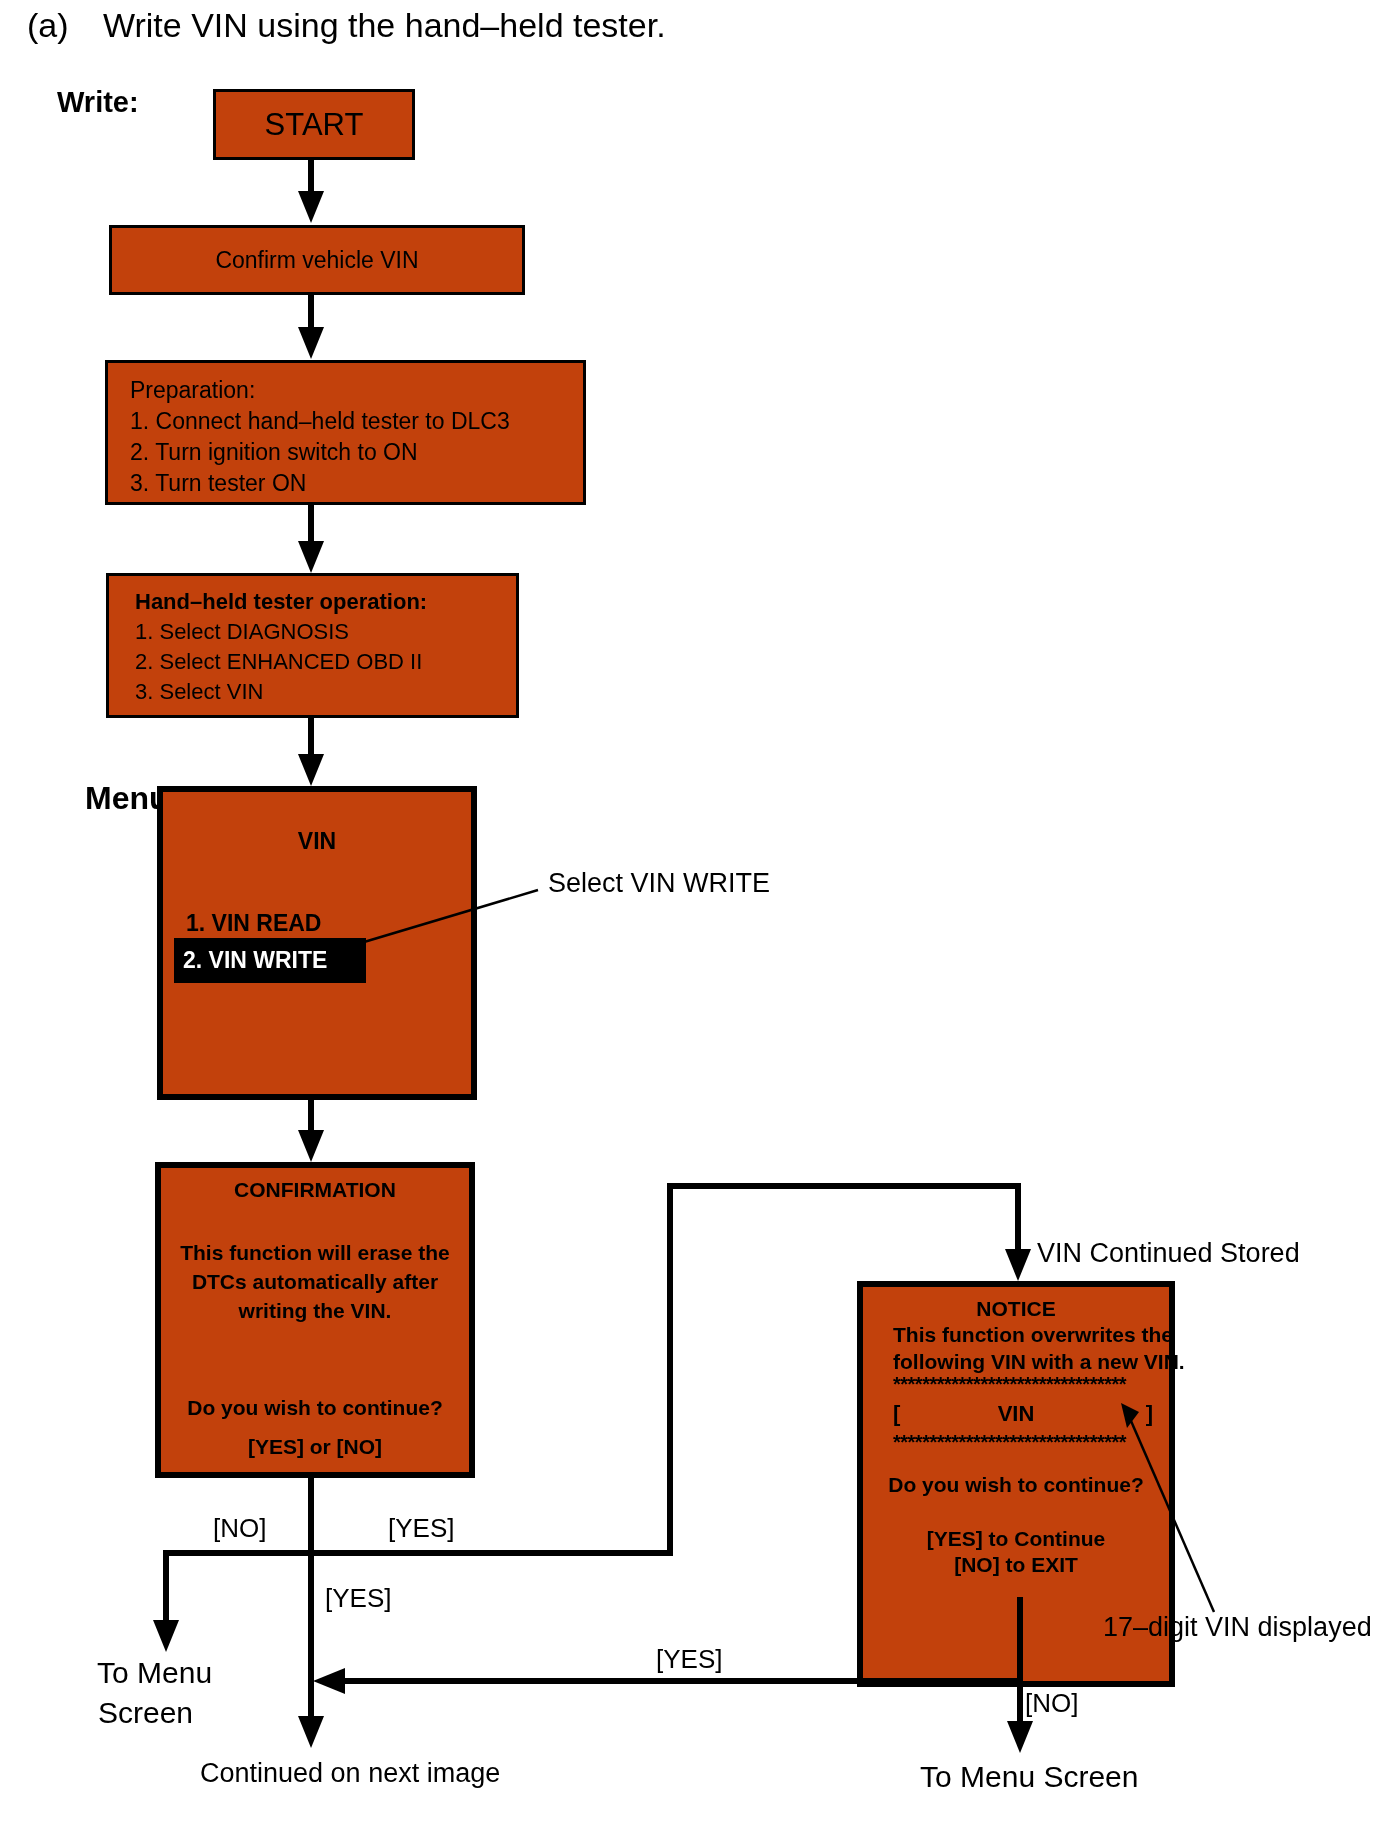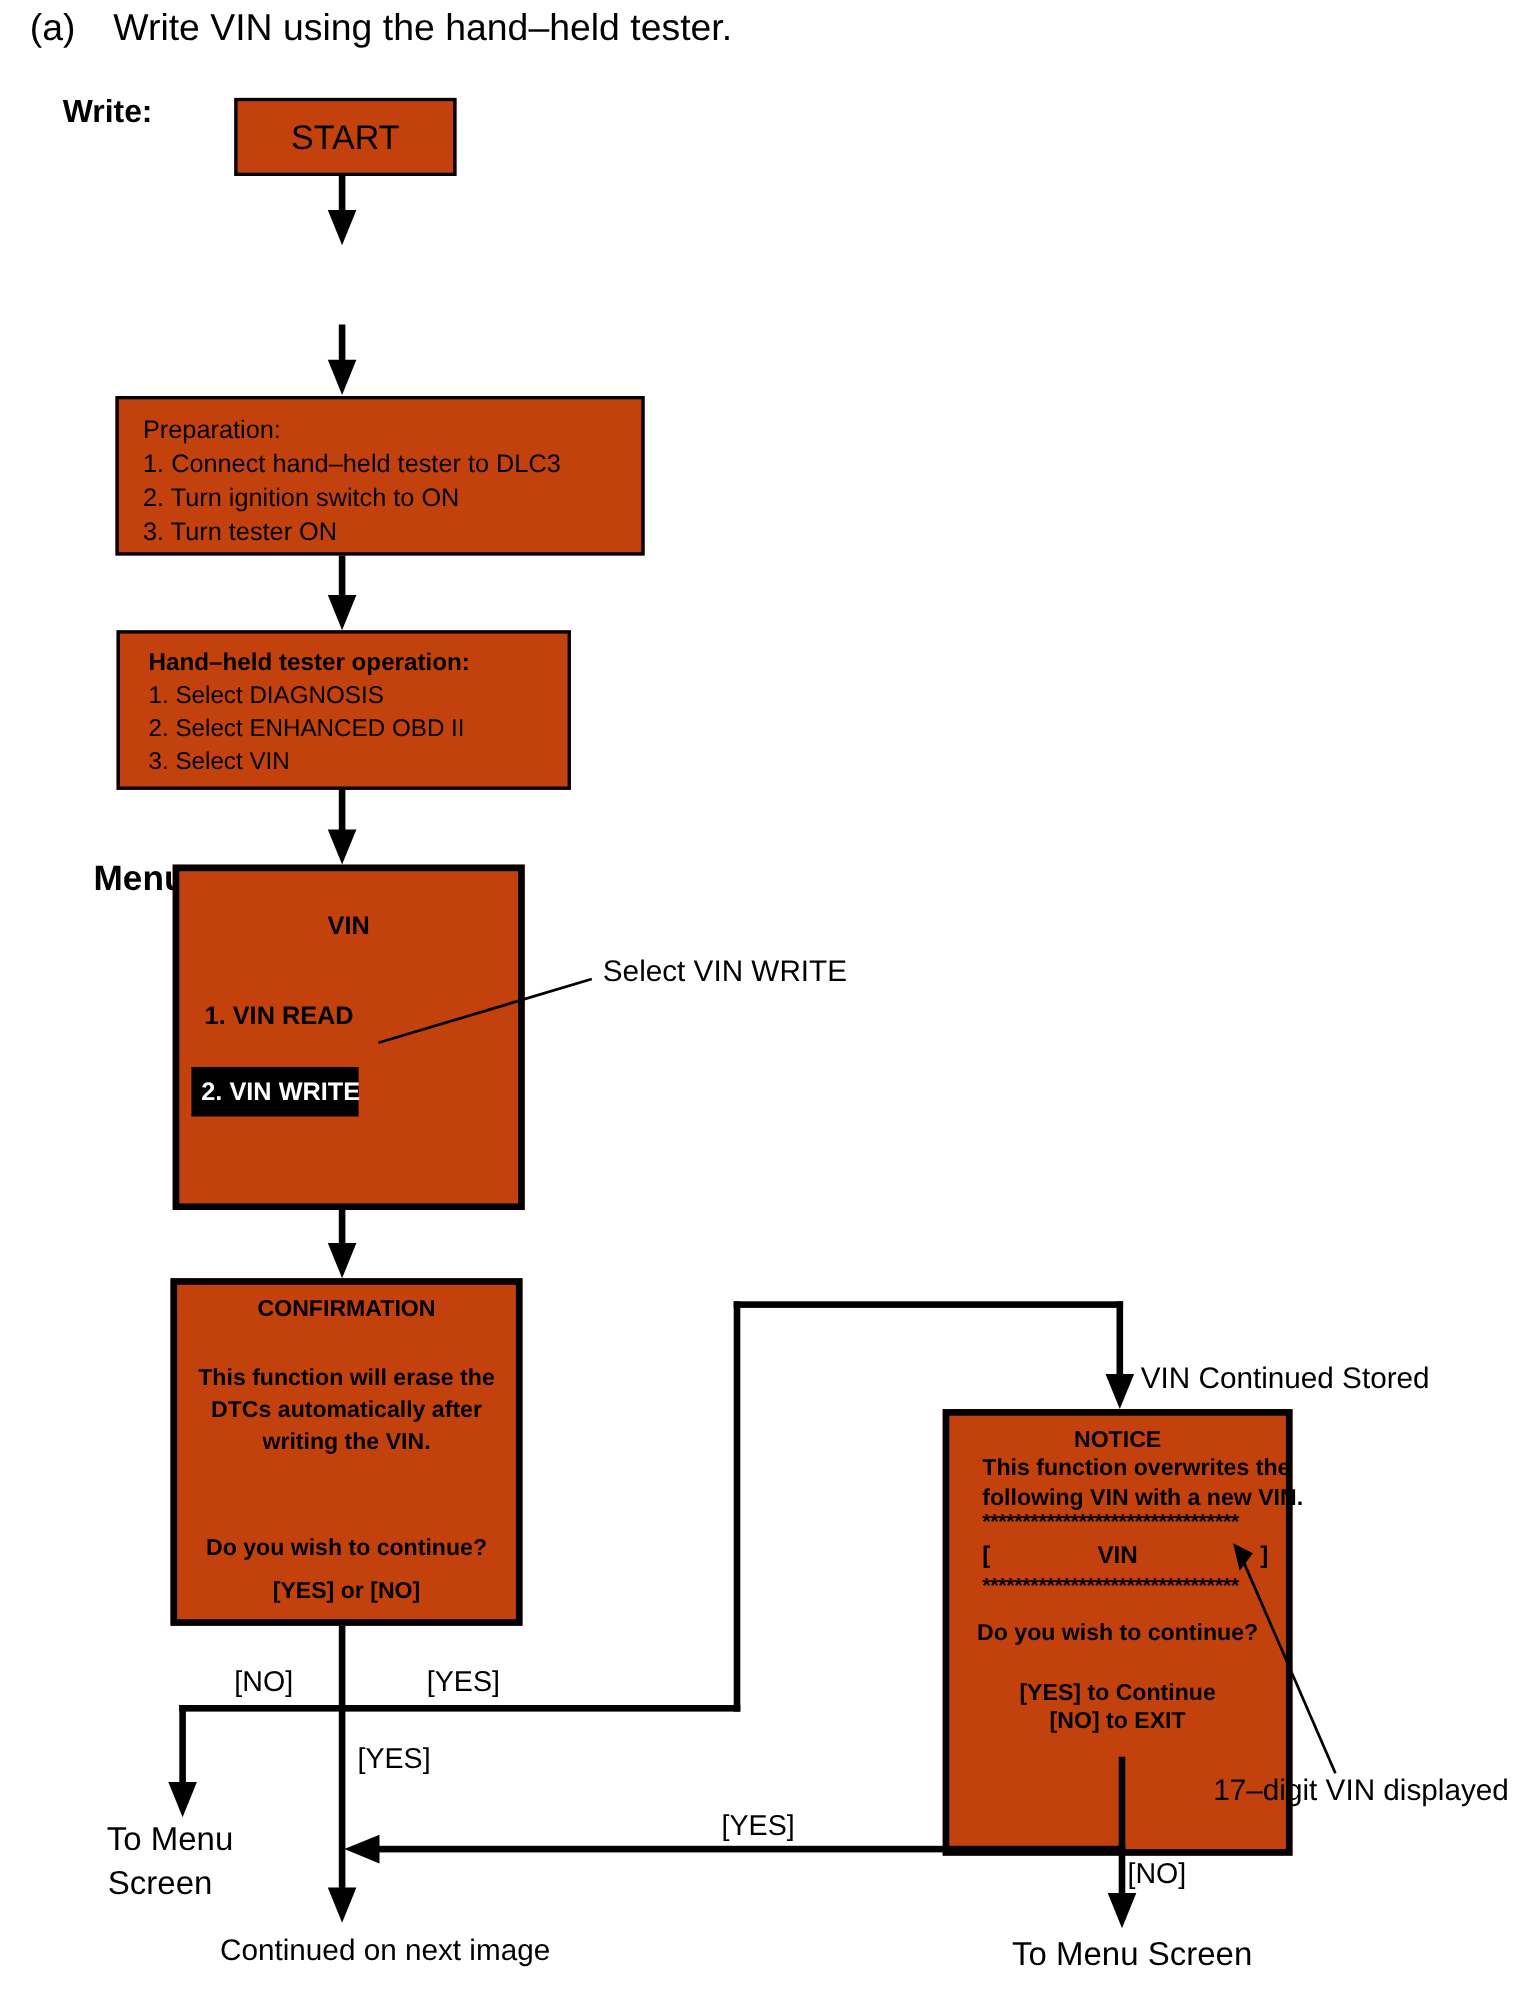--- a/index.html
+++ b/index.html
@@ -55,20 +55,23 @@
 
   <div class="lbl bold" style="left:57px; top:86px; font-size:29px;">Write:</div>
 
   <div class="box flexc" style="left:213px; top:89px; width:202px; height:71px; font-size:31px;">
     <span>START</span>
   </div>
 
   <div class="vline" style="left:308px; top:160px; width:6px; height:38px;"></div>
   <div class="arrow-down" style="left:298px; top:191px;"></div>
 
+  <div class="box flexc" style="left:109px; top:225px; width:416px; height:70px; font-size:23px;">
+    <span>Confirm vehicle VIN</span>
+  </div>
 
   <div class="vline" style="left:308px; top:295px; width:6px; height:36px;"></div>
   <div class="arrow-down" style="left:298px; top:327px;"></div>
 
   <div class="box" style="left:105px; top:360px; width:481px; height:145px; font-size:23px;">
     <div class="listbox-inner" style="padding:12px 0 0 22px; line-height:31px;">
       <div class="step-line">Preparation:</div>
       <div class="step-line">1. Connect hand–held tester to DLC3</div>
       <div class="step-line">2. Turn ignition switch to ON</div>
       <div class="step-line">3. Turn tester ON</div>
@@ -88,21 +91,21 @@
   </div>
 
   <div class="lbl bold" style="left:85px; top:780px; font-size:32px;">Menu Screen:</div>
 
   <div class="vline" style="left:308px; top:717px; width:6px; height:40px;"></div>
   <div class="arrow-down" style="left:298px; top:754px;"></div>
 
   <div class="box heavy" style="left:157px; top:786px; width:320px; height:314px;">
     <div class="menu-title bold" style="top:36px; font-size:23px;">VIN</div>
     <div class="menu-item bold" style="left:23px; top:118px; font-size:23px;">1. VIN READ</div>
-    <div class="menu-item-selected bold" style="left:11px; top:146px; width:152px; height:45px; font-size:23px; line-height:45px; padding-left:9px; box-sizing:border-box;margin-top:32px;">2. VIN WRITE</div>
+    <div class="menu-item-selected bold" style="left:11px; top:146px; width:192px; height:45px; font-size:23px; line-height:45px; padding-left:9px; box-sizing:border-box;">2. VIN WRITE</div>
   </div>
 
   <div class="lbl" style="left:548px; top:868px; font-size:27px;">Select VIN WRITE</div>
 
   <div class="vline" style="left:308px; top:1100px; width:6px; height:34px;"></div>
   <div class="arrow-down" style="left:298px; top:1130px;"></div>
 
   <div class="box heavy bold" style="left:155px; top:1162px; width:320px; height:316px; font-size:21px;">
     <div class="cline" style="top:10px;">CONFIRMATION</div>
     <div class="cline" style="top:70px; line-height:29px; white-space:normal;">

